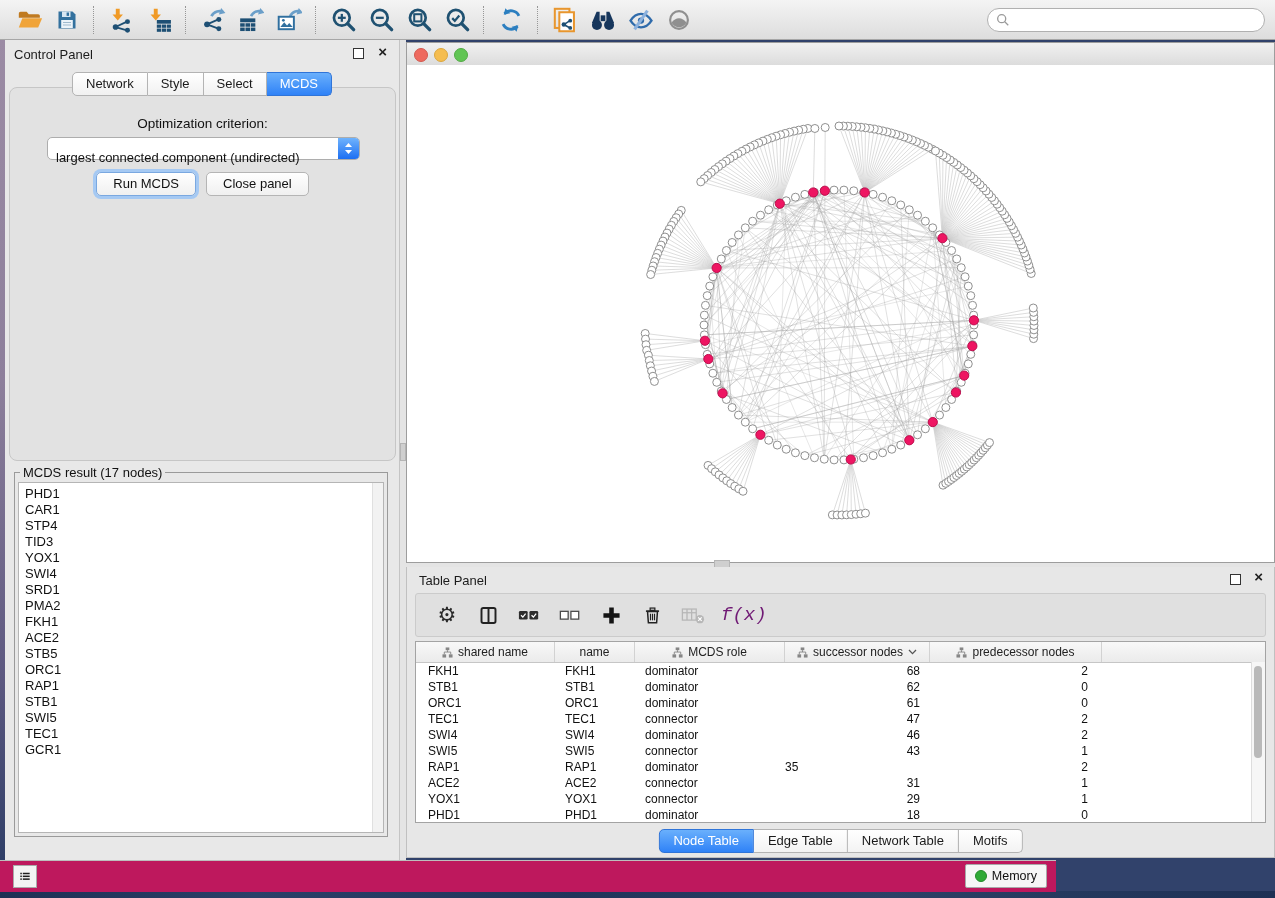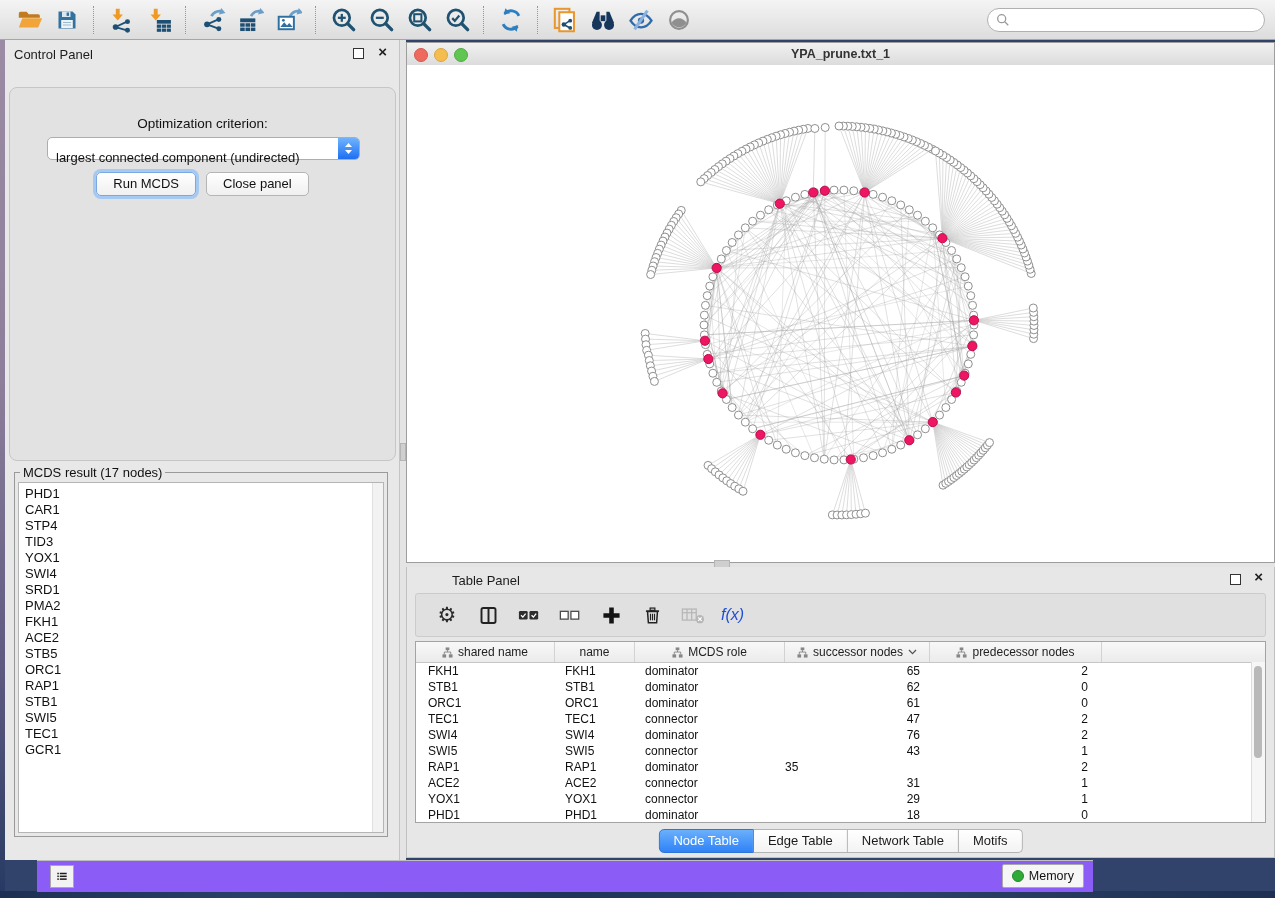--- a/index.html
+++ b/index.html
@@ -66,43 +66,43 @@
   .traffic{position:absolute;top:5px;width:12px;height:12px;border-radius:50%;}
   .t-red{left:7px;background:#ee6a5f;border:1px solid #d3594f;}
   .t-yellow{left:27px;background:#f5bd4f;border:1px solid #dba73e;}
   .t-green{left:47px;background:#61c554;border:1px solid #52ab45;}
   .net-title{position:absolute;left:0;top:4px;width:100%;text-align:center;
     font-size:12.5px;font-weight:bold;color:#333;}
   .net-canvas{position:absolute;left:0;top:22px;width:867px;height:497px;background:#fff;}
   
   .table-panel{position:absolute;left:406px;top:567px;width:869px;height:291px;background:#e7e7e7;
     border:1px solid #c0c0c0;border-top:none;box-sizing:border-box;}
-  .tp-title{position:absolute;left:12px;top:6px;font-size:13px;color:#1c1c1c;margin-left:33px;}
+  .tp-title{position:absolute;left:12px;top:6px;font-size:13px;color:#1c1c1c;}
   .tp-toolbar{position:absolute;left:8px;top:26px;right:8px;height:42px;background:#e0e0e0;
     border:1px solid #cbcbcb;border-radius:3px;display:flex;align-items:center;gap:15px;padding-left:18px;}
   .tico{display:flex;align-items:center;justify-content:center;width:26px;height:26px;background:none;border:none;padding:0;}
   .gear-glyph{font-size:21px;color:#2a2a2a;line-height:22px;}
-  .fx-label{font-family:Liberation Sans, sans-serif;font-style:italic;font-size:16px;color:#1d4ed8;}
+  .fx-label{font-family:Liberation Mono, monospace;font-style:italic;font-size:19px;color:#701a75;}
   .tbl{position:absolute;left:8px;top:74px;right:8px;bottom:34px;background:#fff;border:1px solid #a3a3a3;overflow:hidden;}
   .tbl-head{display:flex;height:20px;background:linear-gradient(#f8f8f8,#ebebeb);border-bottom:1px solid #c6c6c6;}
   .th{display:flex;align-items:center;justify-content:center;gap:5px;font-size:12px;color:#222;
     border-right:1px solid #d2d2d2;box-sizing:border-box;}
   .tr{display:flex;height:16px;align-items:center;}
   .td{font-size:12px;color:#111;box-sizing:border-box;white-space:nowrap;}
   .tbl-scroll{position:absolute;right:0;top:20px;bottom:0;width:13px;background:#f6f6f6;border-left:1px solid #ddd;}
   .tbl-thumb{position:absolute;left:2px;top:4px;width:8px;height:92px;background:#b9b9b9;border-radius:4px;}
   .tp-tabs{position:absolute;left:50%;bottom:4px;transform:translateX(-50%);display:flex;}
   .tp-tab{font-size:13px;color:#1a1a1a;background:linear-gradient(#ffffff,#f3f3f3);
     border:1px solid #b3b3b3;border-left:none;padding:3px 14px 4px;}
   .tp-tab:first-child{border-left:1px solid #b3b3b3;border-radius:5px 0 0 5px;text-align:center;}
   .tp-tab:last-child{border-radius:0 5px 5px 0;}
   .tp-tab.active{background:linear-gradient(#6ab0fc,#2f82f7);color:#fff;border-color:#2f74d8;}
   
-  .statusbar{position:absolute;left:0;top:860px;width:1056px;height:31px;background:#8b5cf6;
-    border-top:1px solid #bdbdbd;margin-left:37px;}
+  .statusbar{position:absolute;left:0;top:860px;width:1056px;height:31px;background:#be185d;
+    border-top:1px solid #bdbdbd;}
   .sb-list-btn{position:absolute;left:13px;top:4px;width:24px;height:23px;background:#f3f3f3;
     border:1px solid #a9a9a9;display:flex;align-items:center;justify-content:center;}
   .memory-btn{position:absolute;right:9px;top:3px;height:24px;background:#f6f6f6;border:1px solid #a9a9a9;
     border-radius:2px;display:flex;align-items:center;gap:5px;padding:0 9px;font-size:12.5px;color:#111;}
   .mem-dot{width:10px;height:10px;border-radius:50%;background:#2faa36;border:1px solid #238a2a;}
 </style>
 </head>
 <body>
 
 <div class="screen">
@@ -277,20 +277,26 @@
 
   <div class="wall-left"></div>
   <div class="wall-bottom"></div>
 
   <div class="control-panel">
     <div class="panel-head">
       <span class="panel-title">Control Panel</span>
       <span class="float-ico" style="right:35px;"></span>
       <span class="close-ico" style="right:12px;">×</span>
     </div>
+    <div class="cp-tabs">
+        <div class="cp-tab">Network</div>
+        <div class="cp-tab">Style</div>
+        <div class="cp-tab">Select</div>
+        <div class="cp-tab active">MCDS</div>
+      </div>
     <div class="cp-card">
       <div class="opt-label">Optimization criterion:</div>
       <div class="dropdown">
         <span class="dd-text">largest connected component (undirected)</span>
         <span class="dd-cap">
           <svg width="9" height="13" viewBox="0 0 9 13">
               <path d="M1 5l3.5-4L8 5z" fill="#fff"></path>
               <path d="M1 8l3.5 4L8 8z" fill="#fff"></path>
             </svg>
         </span>
@@ -329,21 +335,20 @@
 
   <div class="vsplit">
       <div class="grab"></div>
     </div>
 
   <div class="network">
     <div class="net-titlebar">
       <span class="traffic t-red"></span>
       <span class="traffic t-yellow"></span>
       <span class="traffic t-green"></span>
-      <span class="net-title">YPA_prune.txt_1</span>
     </div>
     <div class="net-canvas">
       <svg id="graph-svg" width="867" height="497" viewBox="0 0 867 497">
           <line x1="309.64844875005224" y1="202.94653466500557" x2="297" y2="260" stroke="#9f9f9f" stroke-width="0.7" opacity="0.45"></line>
           <line x1="309.64844875005224" y1="202.94653466500557" x2="298.43864530986014" y2="279.65615764422563" stroke="#9f9f9f" stroke-width="0.7" opacity="0.45"></line>
           <line x1="309.64844875005224" y1="202.94653466500557" x2="325.1479740620507" y2="342.5084514032096" stroke="#9f9f9f" stroke-width="0.7" opacity="0.45"></line>
           <line x1="309.64844875005224" y1="202.94653466500557" x2="314.27332990058596" y2="326.0714094544965" stroke="#9f9f9f" stroke-width="0.7" opacity="0.45"></line>
           <line x1="309.64844875005224" y1="202.94653466500557" x2="510.5509536003236" y2="369.79411499930137" stroke="#9f9f9f" stroke-width="0.7" opacity="0.45"></line>
           <line x1="309.64844875005224" y1="202.94653466500557" x2="300.2297565299498" y2="289.3530737035101" stroke="#9f9f9f" stroke-width="0.7" opacity="0.45"></line>
           <line x1="309.64844875005224" y1="202.94653466500557" x2="554.2355120615748" y2="202.69834565176498" stroke="#9f9f9f" stroke-width="0.7" opacity="0.45"></line>
@@ -1070,21 +1075,21 @@
             </svg>
             <span>predecessor nodes</span>
           </div>
           <div class="th" style="flex: 1 1 0%; border-right: none;"></div>
         </div>
       <div>
           <div class="tr">
             <div class="td" style="width: 139px; padding-left: 12px;">FKH1</div>
             <div class="td" style="width: 80px; padding-left: 10px;">FKH1</div>
             <div class="td" style="width: 150px; padding-left: 10px;">dominator</div>
-            <div class="td" style="width: 145px; text-align: right; padding-right: 10px;">65</div>
+            <div class="td" style="width: 145px; text-align: right; padding-right: 10px;">68</div>
             <div class="td" style="width: 172px; text-align: right; padding-right: 14px;">2</div>
           </div>
           <div class="tr">
             <div class="td" style="width: 139px; padding-left: 12px;">STB1</div>
             <div class="td" style="width: 80px; padding-left: 10px;">STB1</div>
             <div class="td" style="width: 150px; padding-left: 10px;">dominator</div>
             <div class="td" style="width: 145px; text-align: right; padding-right: 10px;">62</div>
             <div class="td" style="width: 172px; text-align: right; padding-right: 14px;">0</div>
           </div>
           <div class="tr">
@@ -1098,21 +1103,21 @@
             <div class="td" style="width: 139px; padding-left: 12px;">TEC1</div>
             <div class="td" style="width: 80px; padding-left: 10px;">TEC1</div>
             <div class="td" style="width: 150px; padding-left: 10px;">connector</div>
             <div class="td" style="width: 145px; text-align: right; padding-right: 10px;">47</div>
             <div class="td" style="width: 172px; text-align: right; padding-right: 14px;">2</div>
           </div>
           <div class="tr">
             <div class="td" style="width: 139px; padding-left: 12px;">SWI4</div>
             <div class="td" style="width: 80px; padding-left: 10px;">SWI4</div>
             <div class="td" style="width: 150px; padding-left: 10px;">dominator</div>
-            <div class="td" style="width: 145px; text-align: right; padding-right: 10px;">76</div>
+            <div class="td" style="width: 145px; text-align: right; padding-right: 10px;">46</div>
             <div class="td" style="width: 172px; text-align: right; padding-right: 14px;">2</div>
           </div>
           <div class="tr">
             <div class="td" style="width: 139px; padding-left: 12px;">SWI5</div>
             <div class="td" style="width: 80px; padding-left: 10px;">SWI5</div>
             <div class="td" style="width: 150px; padding-left: 10px;">connector</div>
             <div class="td" style="width: 145px; text-align: right; padding-right: 10px;">43</div>
             <div class="td" style="width: 172px; text-align: right; padding-right: 14px;">1</div>
           </div>
           <div class="tr">

